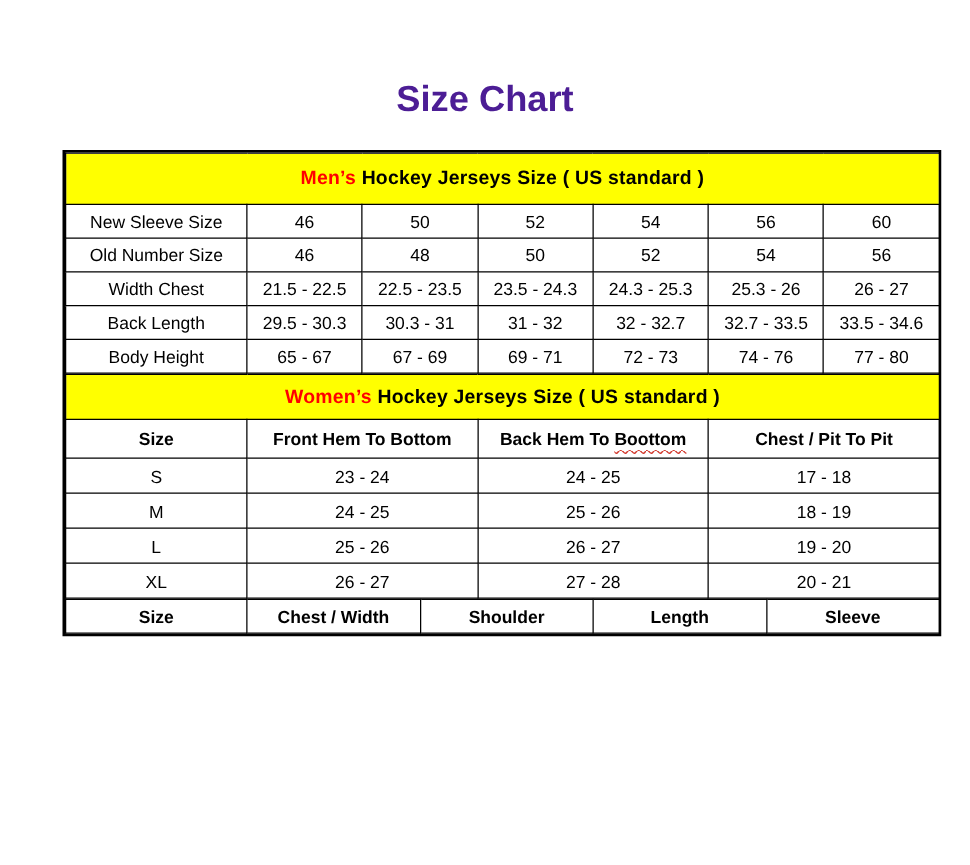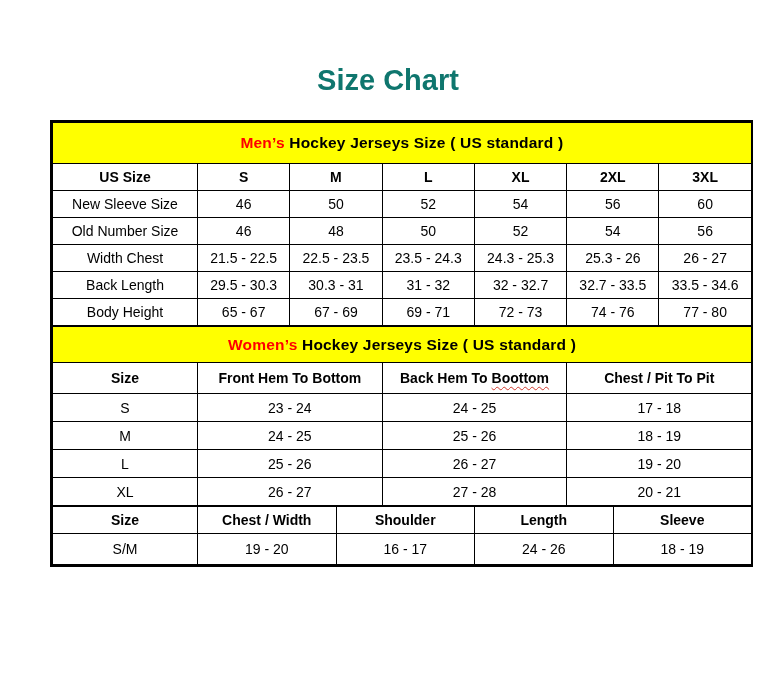--- a/index.html
+++ b/index.html
@@ -19,21 +19,21 @@
     position: relative;
   }
   .title {
     margin: 0;
     padding-top: 64px;
     padding-bottom: 24px;
     text-align: center;
     font-size: 29px;
     line-height: 32px;
     font-weight: 700;
-    color: #0f766e;
+    color: #4c1d95;
     letter-spacing: 0px;
   }
   .chart-wrap {
     width: 699px;
     margin-left: 50px;
     border: 2px solid #000000;
     background: #ffffff;
   }
   table.tbl {
     border-collapse: collapse;
@@ -102,29 +102,20 @@
           <col class="val-col">
           <col class="val-col">
           <col class="val-col">
           <col class="val-col">
           <col class="val-col">
         </colgroup>
       <tbody>
         <tr class="banner">
           <td colspan="7"><span class="hl">Men’s</span><span> Hockey Jerseys Size ( US standard )</span></td>
         </tr>
-        <tr class="head">
-          <th>US Size</th>
-          <th>S</th>
-          <th>M</th>
-          <th>L</th>
-          <th>XL</th>
-          <th>2XL</th>
-          <th>3XL</th>
-        </tr>
         <tr class="data">
           <td class="rl">New Sleeve Size</td>
           <td>46</td>
           <td>50</td>
           <td>52</td>
           <td>54</td>
           <td>56</td>
           <td>60</td>
         </tr>
         <tr class="data">
@@ -219,24 +210,17 @@
           <col class="val-col">
         </colgroup>
       <tbody>
         <tr class="head">
           <th>Size</th>
           <th>Chest / Width</th>
           <th>Shoulder</th>
           <th>Length</th>
           <th>Sleeve</th>
         </tr>
-        <tr class="data">
-          <td class="rlb">S/M</td>
-          <td>19 - 20</td>
-          <td>16 - 17</td>
-          <td>24 - 26</td>
-          <td>18 - 19</td>
-        </tr>
       </tbody>
     </table>
 
   </div>
 </div>
 
 </body></html>

